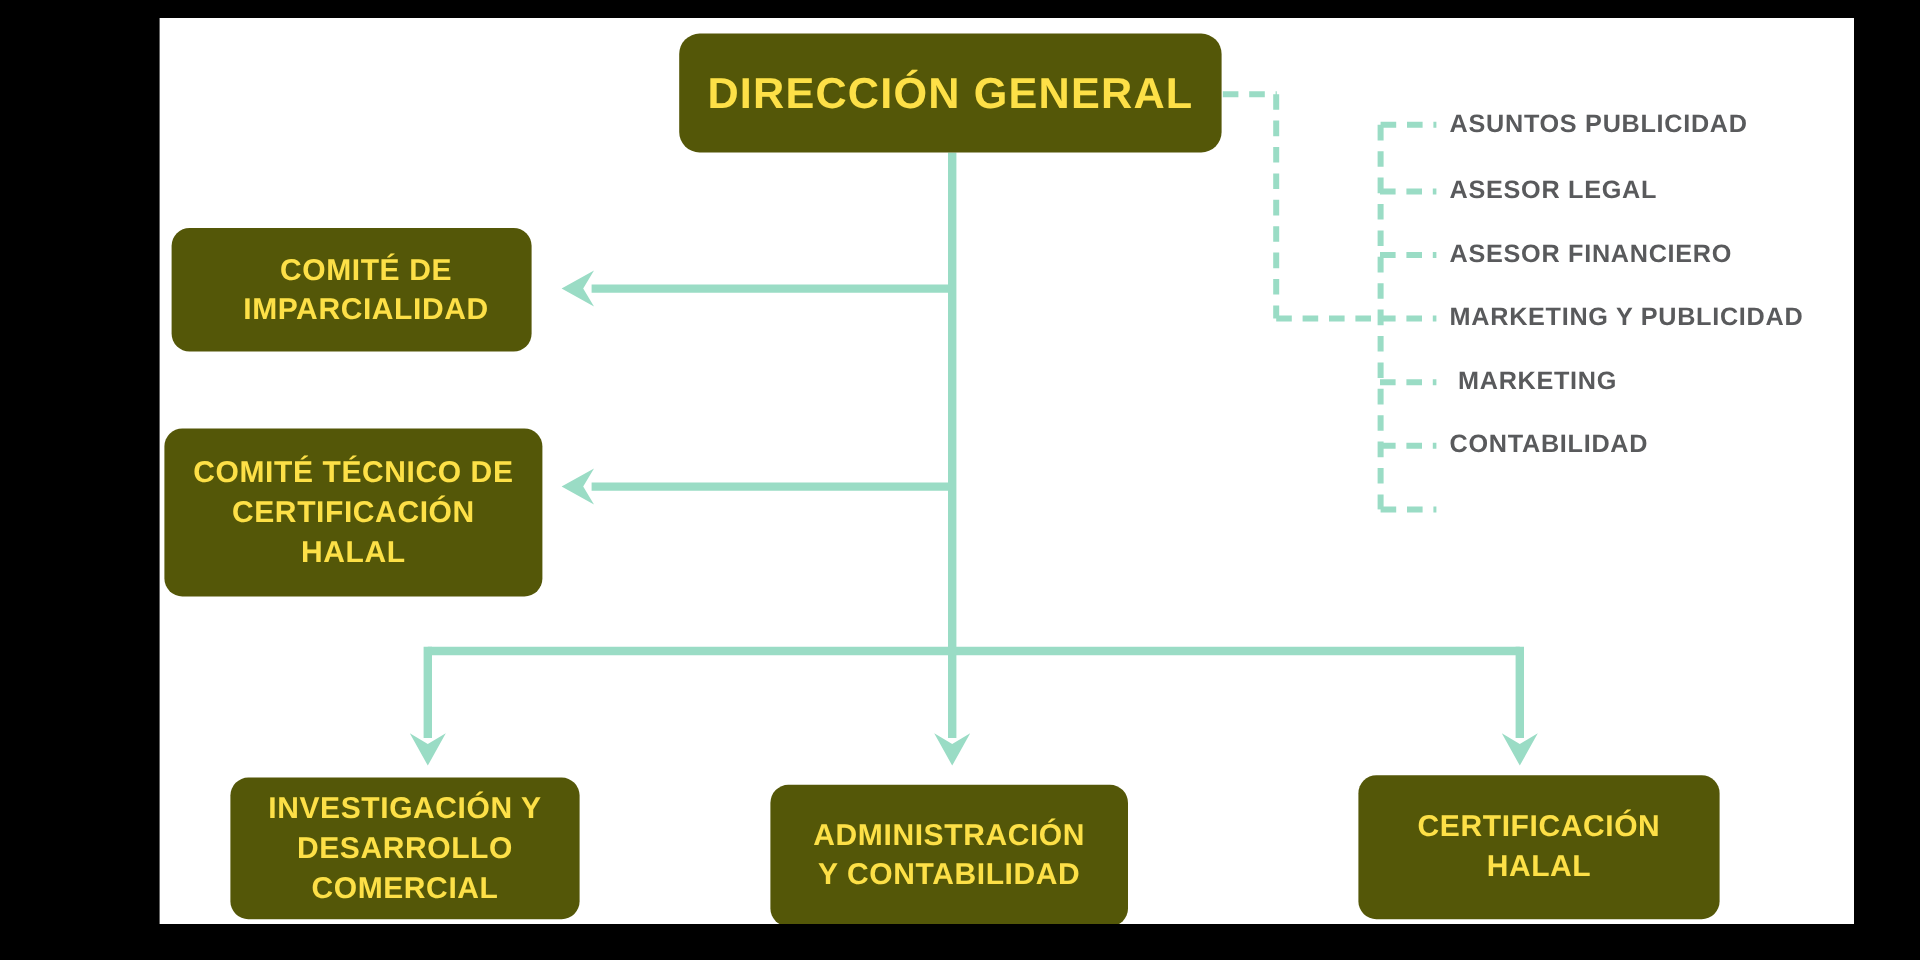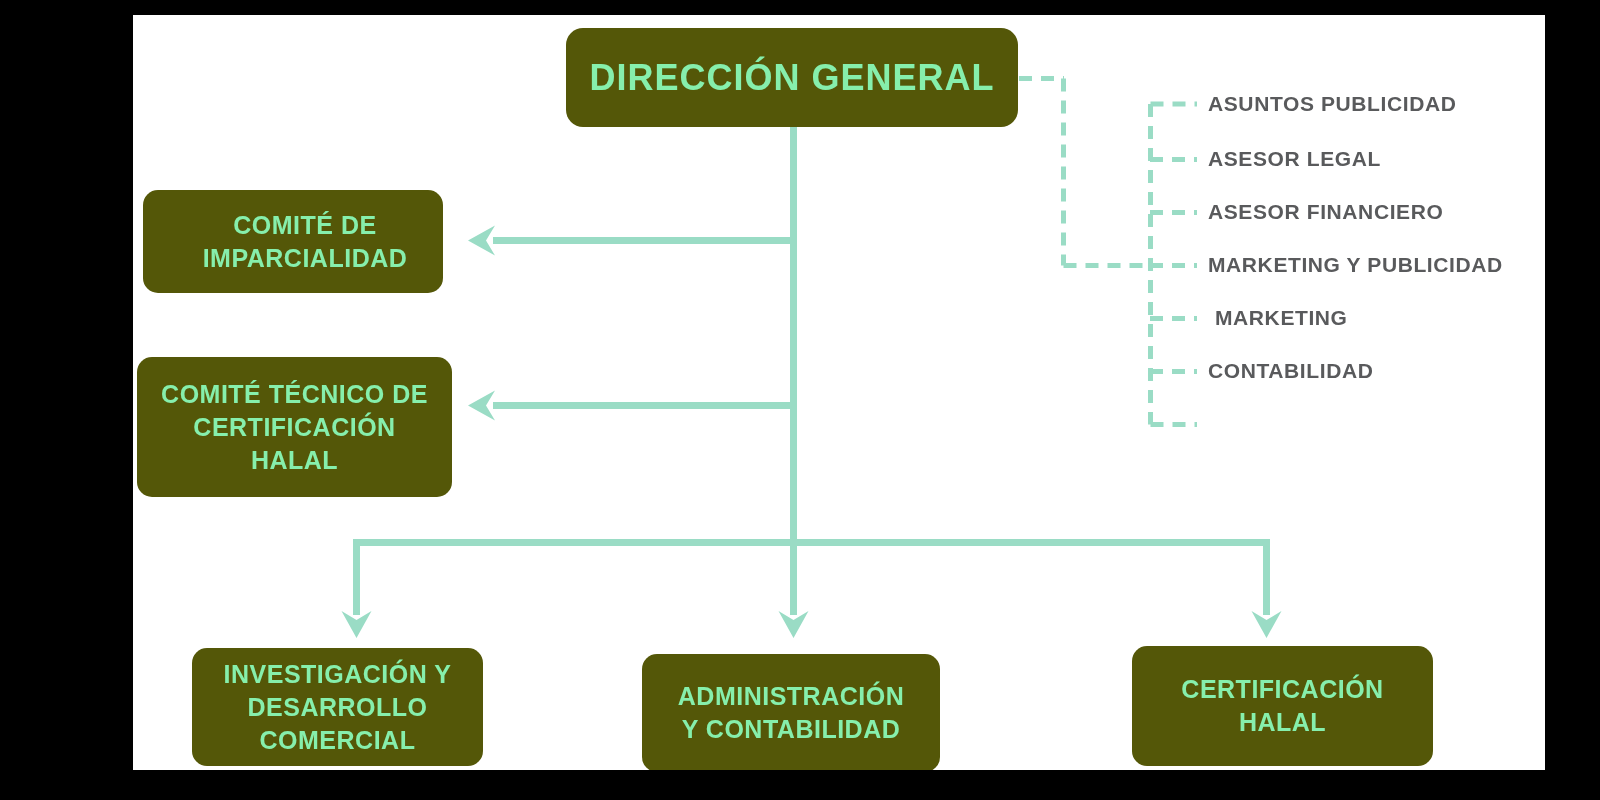--- a/index.html
+++ b/index.html
@@ -22,21 +22,21 @@
   }
   .connector-layer {
     position: absolute;
     left: 0; top: 0;
     width: 1412px;
     height: 755px;
   }
   .node {
     position: absolute;
     background: #545708;
-    color: #86efac;
+    color: #fde047;
     border-radius: 15px;
     display: flex;
     align-items: center;
     justify-content: center;
     text-align: center;
     font-weight: bold;
     white-space: pre-line;
     letter-spacing: 0.5px;
     line-height: 1.32;
     box-sizing: border-box;

